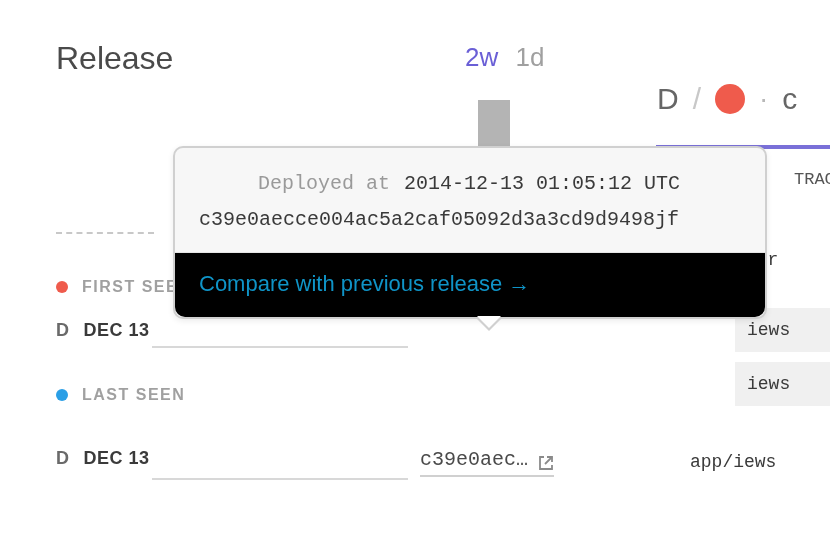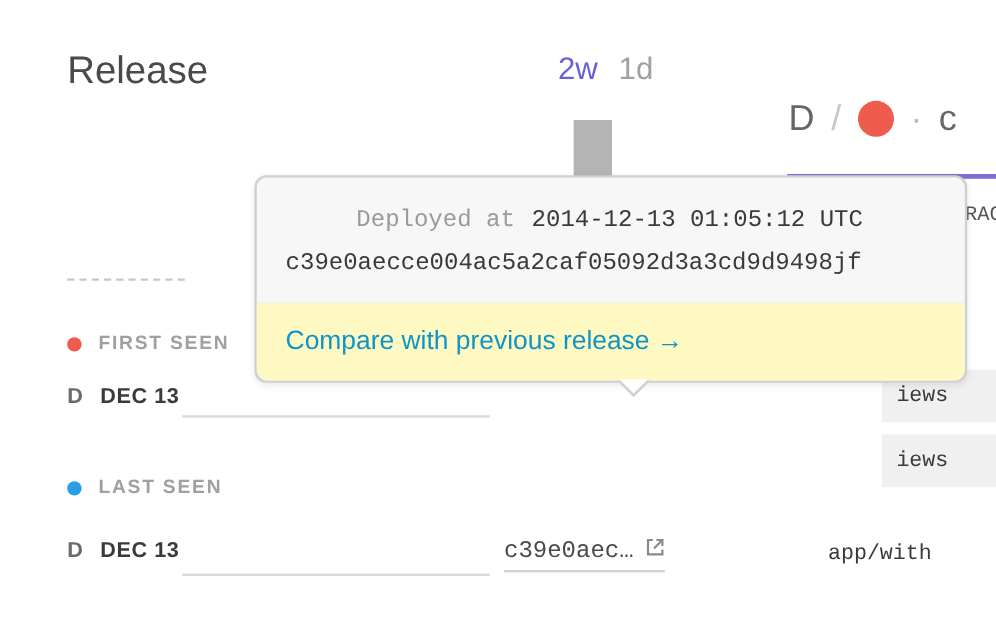--- a/index.html
+++ b/index.html
@@ -101,21 +101,21 @@
     }
     .dot-orange { background: #ef5b4c; }
     .dot-blue { background: #2b9fe6; }
     .section-label .text {
       font-size: 16px;
       font-weight: 700;
       letter-spacing: 1.5px;
       color: #a0a0a0;
     }
     .first-seen-label { top: 278px; }
-    .last-seen-label { top: 398px; }
+    .last-seen-label { top: 386px; }
     .date-row {
       position: absolute;
       left: 56px;
       display: flex;
       align-items: center;
       gap: 14px;
       font-size: 18px;
       font-weight: 700;
       letter-spacing: 0.5px;
       color: #3a3a3a;
@@ -145,21 +145,20 @@
     .tooltip {
       position: absolute;
       top: 146px;
       left: 173px;
       width: 594px;
       background: #f7f7f7;
       border: 2px solid #d0d0d0;
       border-radius: 10px;
       box-shadow: 0 2px 6px rgba(0,0,0,0.08);
       z-index: 10;
-      margin-left: 39px;
     }
     .tooltip-body {
       padding: 18px 24px 14px 24px;
       font-family: "SFMono-Regular", Consolas, "Liberation Mono", Menlo, monospace;
       font-size: 20px;
       line-height: 1.8;
     }
     .tooltip-row { display: flex; }
     .tooltip-key {
       color: #9a9a9a;
@@ -167,21 +166,21 @@
       text-align: right;
       padding-right: 14px;
       flex-shrink: 0;
     }
     .tooltip-val {
       color: #3a3a3a;
       word-break: break-all;
       flex: 1;
     }
     .tooltip-footer {
-      background: #fef9c3;
+      background: #000000;
       border-top: 1px solid #e6e6e6;
       padding: 18px 16px 20px 24px;
       border-radius: 0 0 10px 10px;
     }
     .compare-link {
       color: #0f94c7;
       font-size: 22px;
       font-weight: 400;
       cursor: pointer;
       font-family: -apple-system, BlinkMacSystemFont, "Segoe UI", Helvetica, Arial, sans-serif;
@@ -203,21 +202,21 @@
       left: -12px;
       border-left: 12px solid transparent;
       border-right: 12px solid transparent;
       border-top: 12px solid #fff;
     }
     .revision-short {
       position: absolute;
       top: 448px;
       left: 420px;
       display: flex;
-      align-items: flex-start;
+      align-items: flex-end;
       gap: 10px;
       font-family: "SFMono-Regular", Consolas, "Liberation Mono", Menlo, monospace;
       font-size: 20px;
       color: #4a4a4a;
       border-bottom: 2px solid #d0d0d0;
       padding-bottom: 4px;
     }
     .ext-icon {
       width: 16px;
       height: 16px;
@@ -241,21 +240,21 @@
   <span class="red-dot"></span>
   <span class="middot">·</span>
   <span class="content-c">c</span>
 </div>
 <div class="right-underline"></div>
 <div class="trace-label">TRAC</div>
 
 <div class="err-row err-row-1">:Err</div>
 <div class="err-row err-row-2 err-row-bg">iews</div>
 <div class="err-row err-row-3 err-row-bg">iews</div>
-<div class="err-row err-row-4">app/with</div>
+<div class="err-row err-row-4">app/iews</div>
 
 <div class="divider"></div>
 
 <div class="section-label first-seen-label">
   <span class="dot dot-orange"></span>
   <span class="text">FIRST SEEN</span>
 </div>
 <div class="date-row first-seen-date">
   <span class="badge">D</span>
   <span>DEC 13</span>

